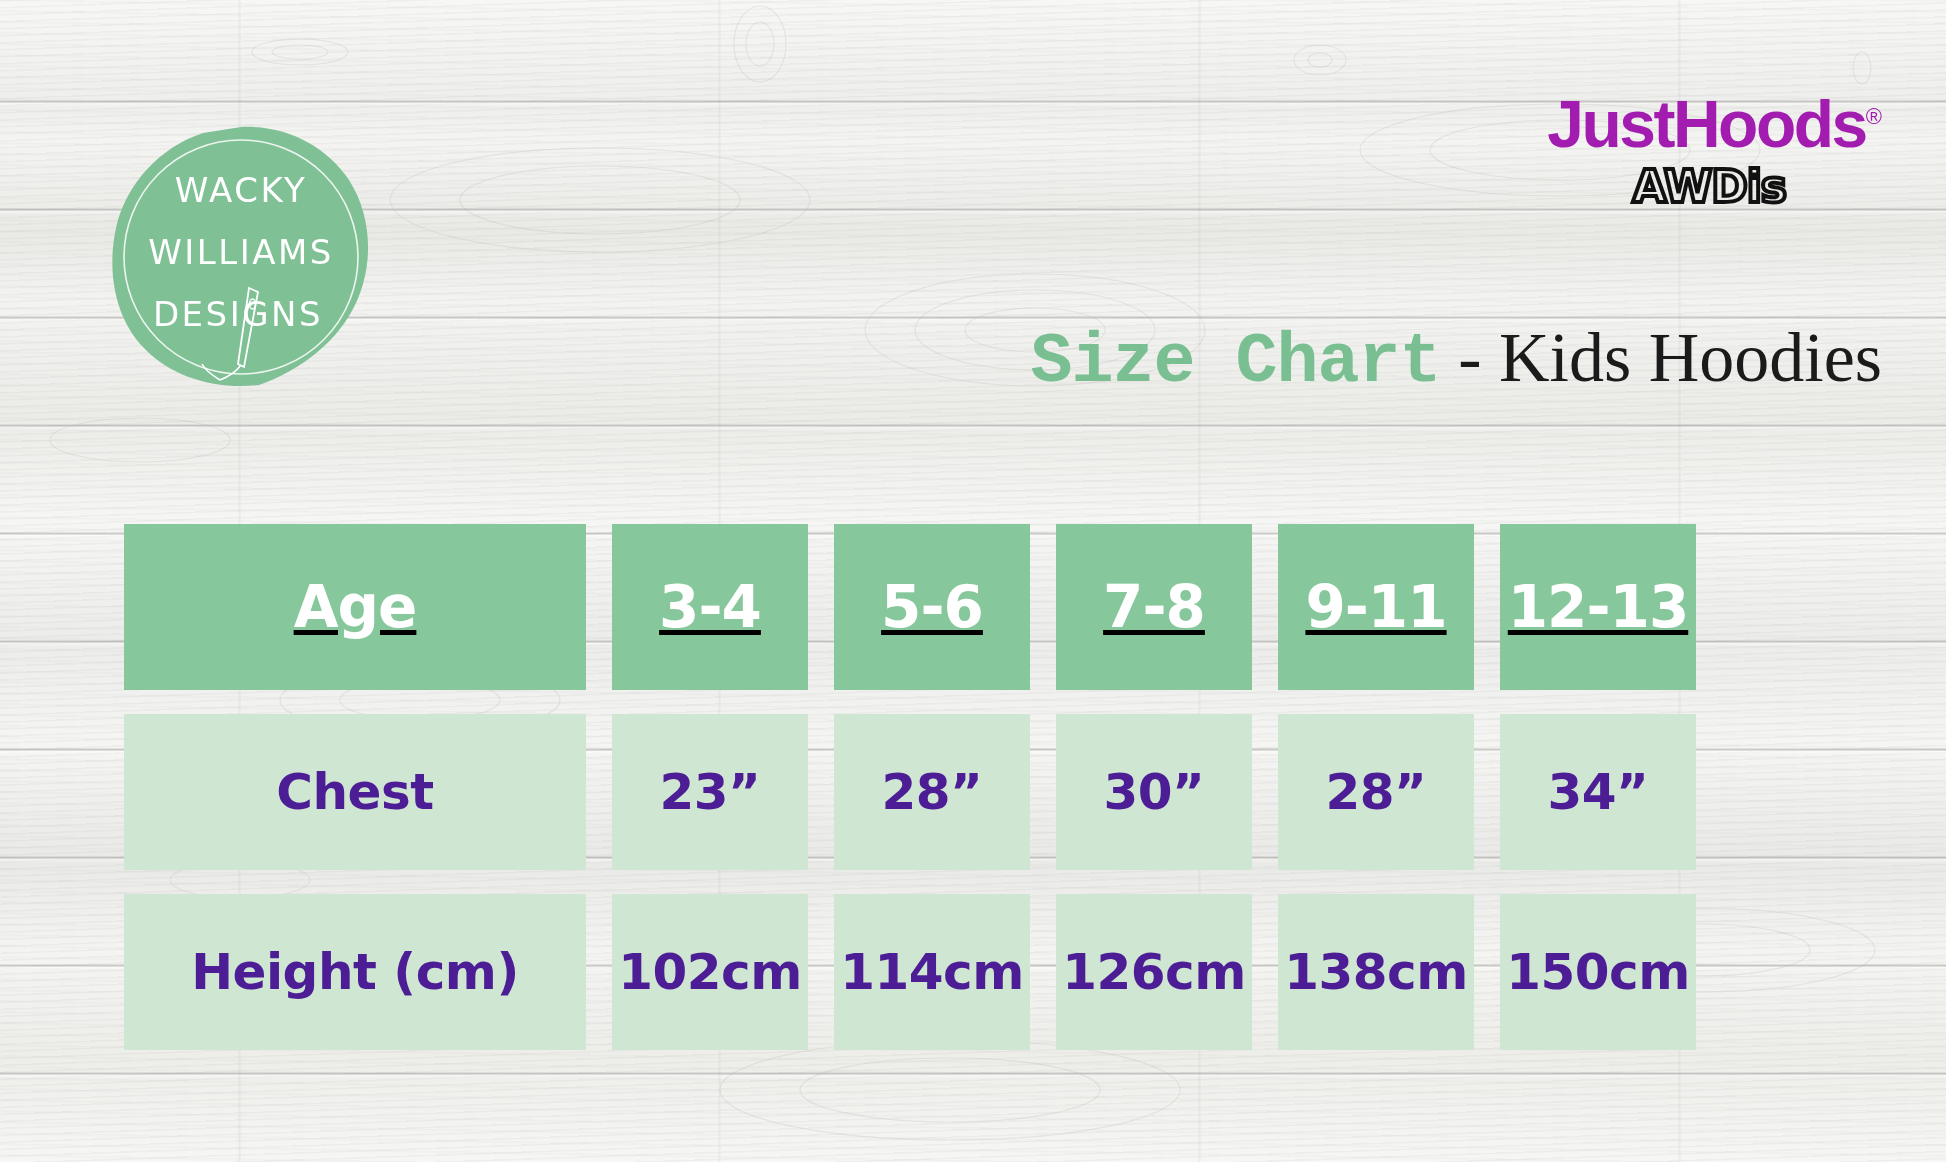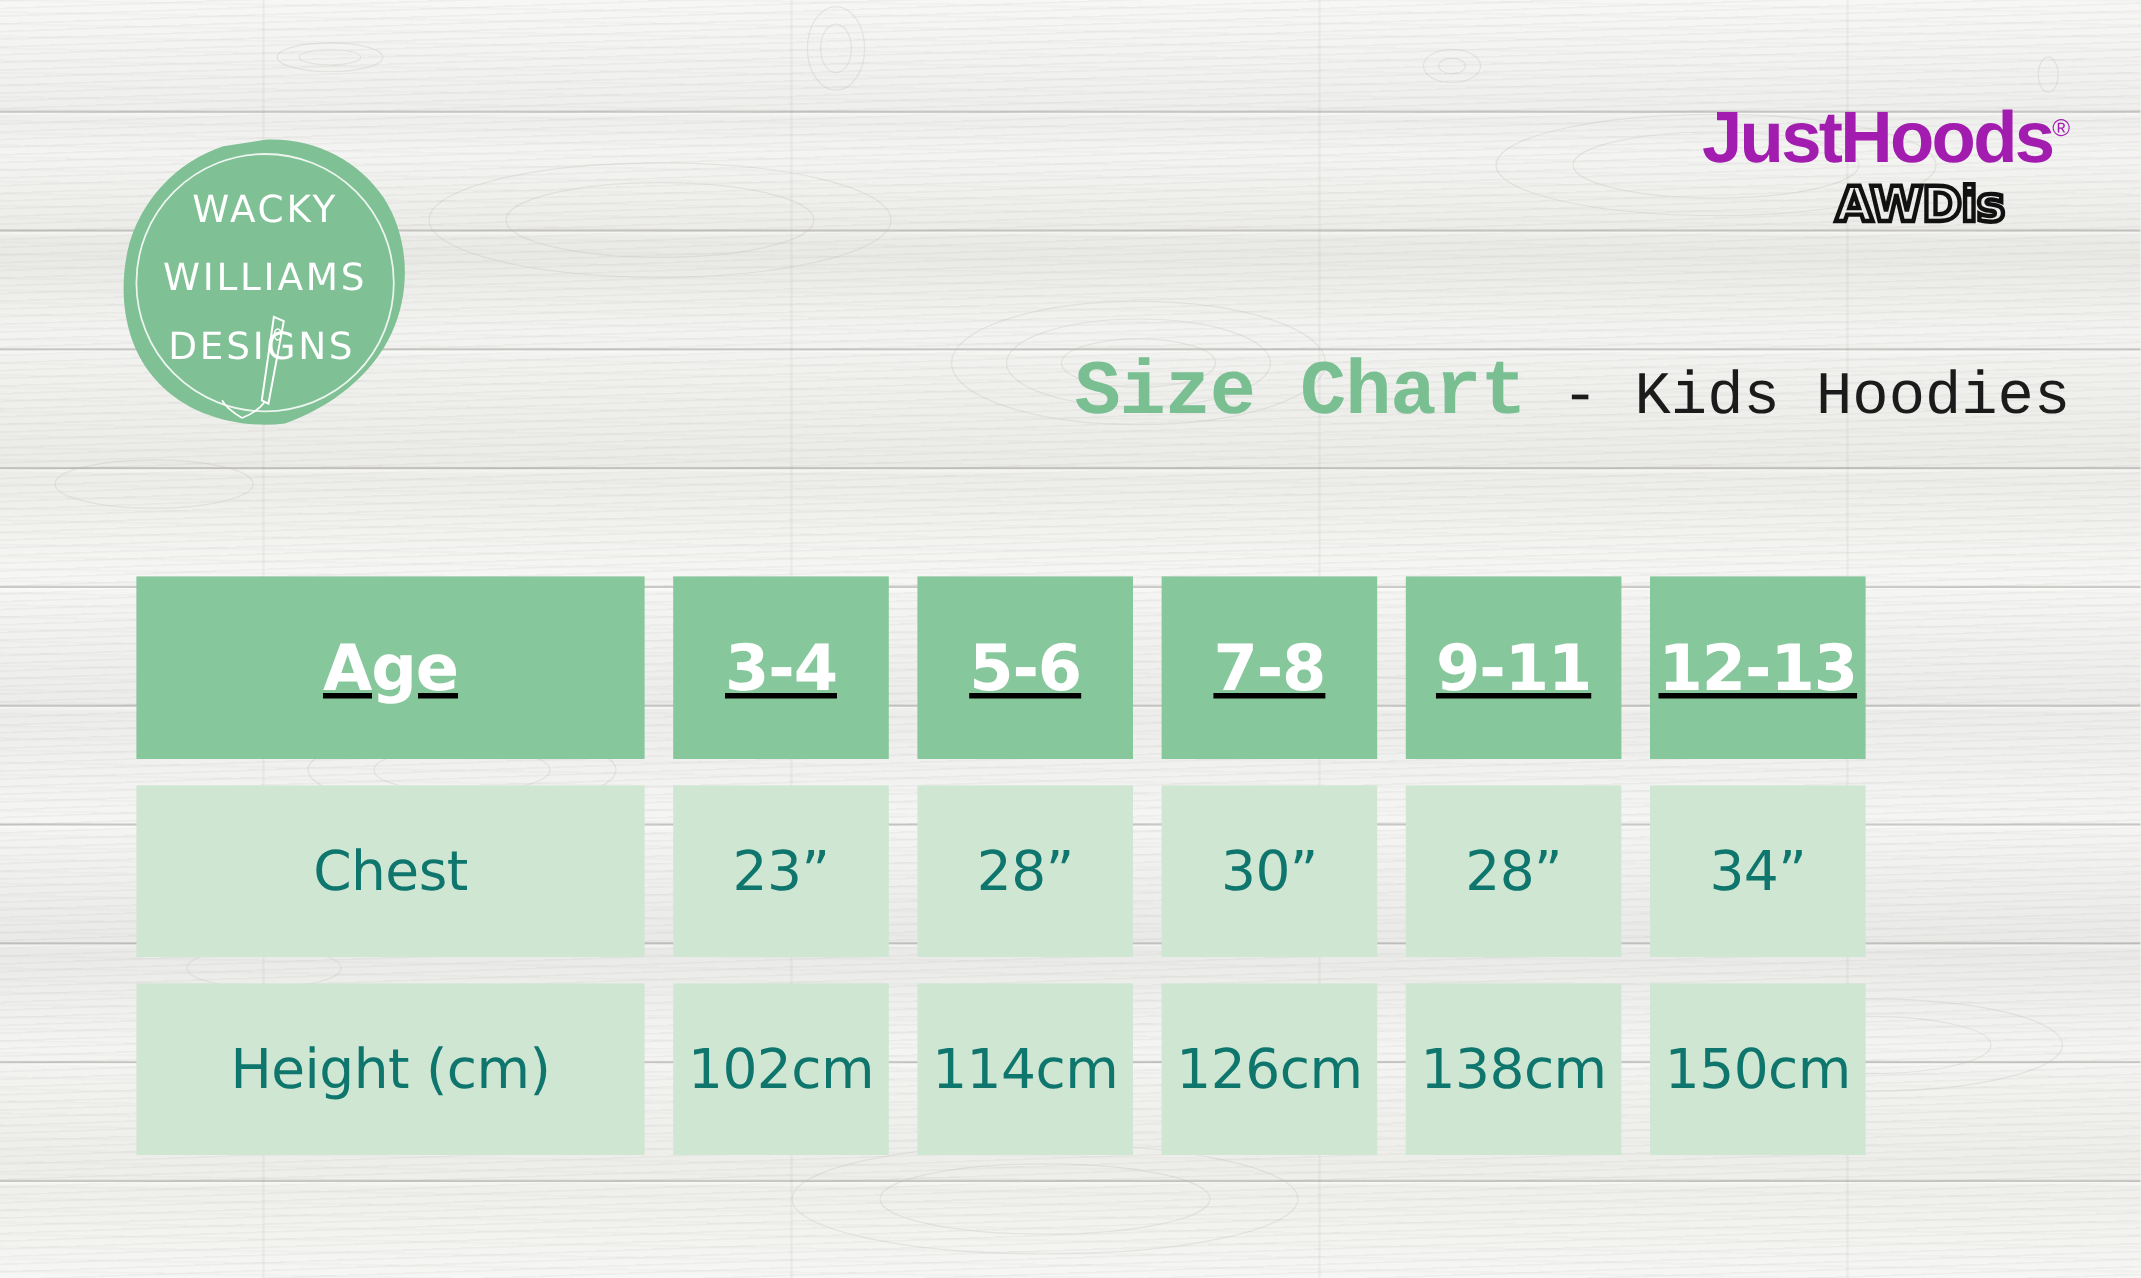--- a/index.html
+++ b/index.html
@@ -128,43 +128,43 @@
   .brand-awdis {
     font-family: "DejaVu Sans", sans-serif;
     font-weight: bold;
     font-size: 44px;
     letter-spacing: -1px;
     color: transparent;
     -webkit-text-stroke: 4px #111111;
     text-stroke: 4px #111111;
     paint-order: stroke fill;
     position: relative;
-    margin-right: 60px;
+    margin-right: 96px;
   }
 
   
   .title {
     position: absolute;
     left: 0;
     right: 64px;
     top: 318px;
     text-align: right;
     white-space: nowrap;
   }
   .title-green {
     font-family: Liberation Mono, monospace;
     font-weight: bold;
     font-size: 70px;
     color: #7ABF92;
     letter-spacing: -1px;
   }
   .title-black {
-    font-family: Liberation Mono, monospace;
+    font-family: Liberation Serif, serif;
     font-weight: 300;
-    font-size: 55px;
+    font-size: 70px;
     color: #1b1b1b;
     letter-spacing: 0px;
   }
 
   
   .size-table {
     position: absolute;
     left: 124px;
     top: 524px;
     width: 1722px;
@@ -205,23 +205,23 @@
     letter-spacing: -1px;
   }
 
   
   .row-body .cell {
     background: #CFE6D2;
     height: 156px;
   }
   .row-body .cell-text {
     font-family: "DejaVu Sans", sans-serif;
-    font-weight: 400;
+    font-weight: 700;
     font-size: 50px;
-    color: #0f766e;
+    color: #4c1d95;
     letter-spacing: -0.5px;
     white-space: nowrap;
   }
   .row-body .cell-label .cell-text {
     font-size: 50px;
   }
 </style>
 </head>
 <body>
 

